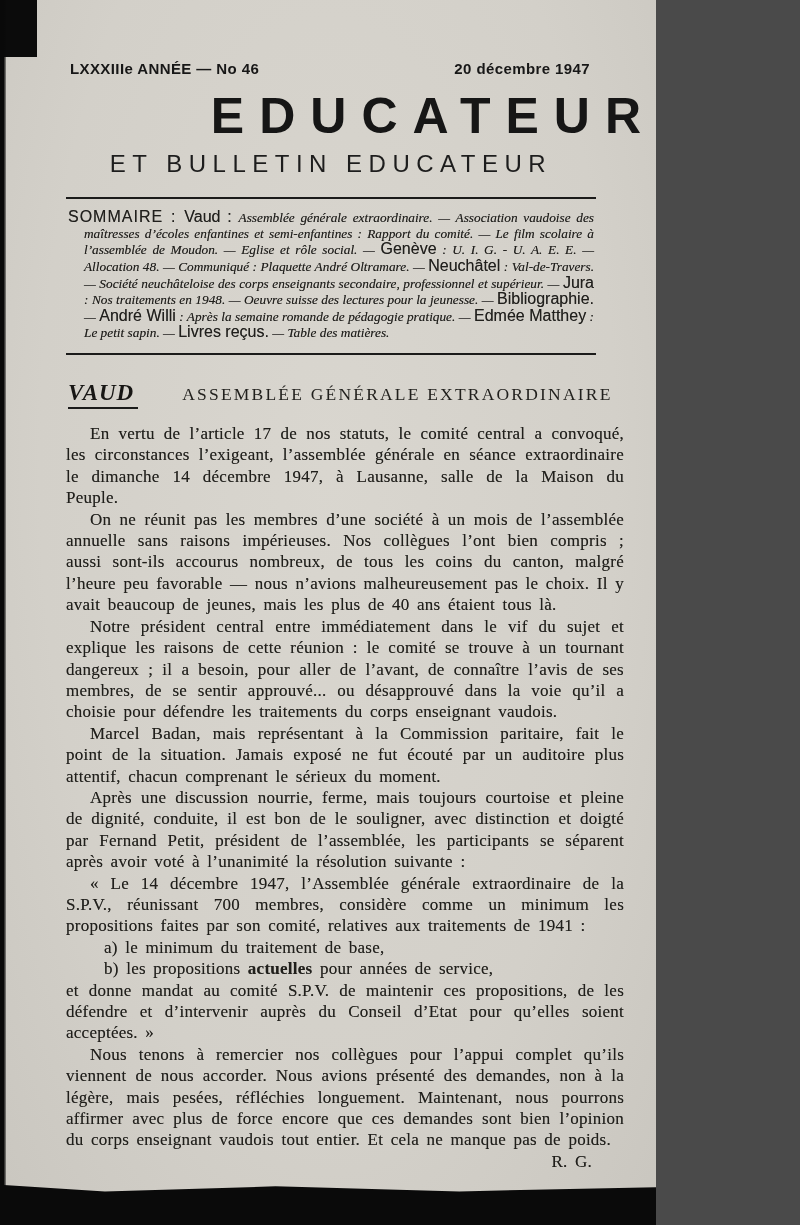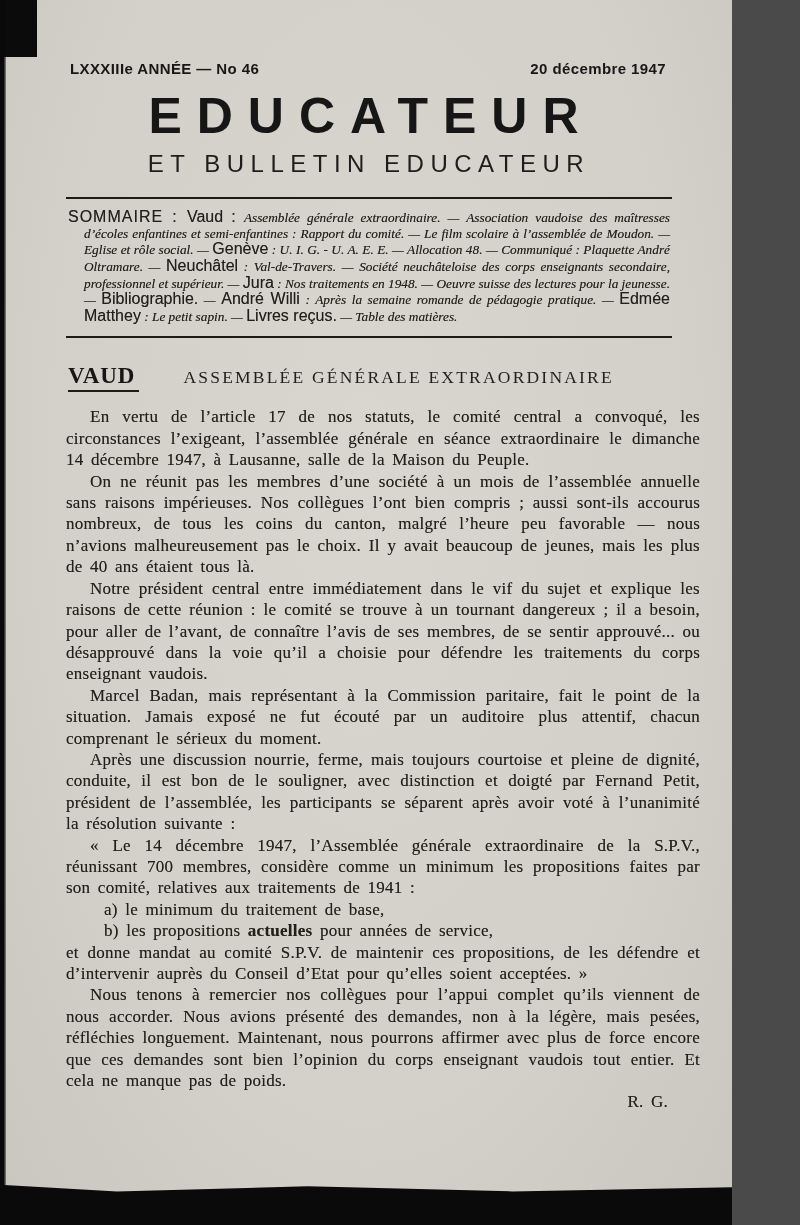--- a/index.html
+++ b/index.html
@@ -1,35 +1,35 @@
 <!DOCTYPE html>
 <html><head>
 <meta charset="utf-8">
 <style>
   html,body { margin:0; padding:0; background:#4a4a4a; }
   .page {
-    position:relative; width:732px; height:1225px; overflow:hidden;
+    position:relative; width:656px; height:1225px; overflow:hidden;
     background: radial-gradient(ellipse at 50% 38%, #d9d6cf 0%, #d3d0c9 62%, #c9c6bf 100%);
     font-family:"Liberation Serif", serif; color:#1f1e1b;
   }
   
   .corner-tl { position:absolute; left:0; top:0; width:37px; height:57px; background:#0b0b0b; }
   .edge-l   { position:absolute; left:0; top:0; width:6px; height:100%;
               background:linear-gradient(to right,#090909 60%, rgba(9,9,9,0.35)); }
   .band-b   { position:absolute; left:0; bottom:0; width:100%; height:42px; background:#0a0a0a;
               clip-path: polygon(0 4%, 16% 20%, 42% 8%, 70% 20%, 100% 10%, 100% 100%, 0 100%); }
 
   .header-row {
     display:flex; justify-content:space-between;
     padding:60px 66px 0 70px;
     font-family:"Liberation Sans", sans-serif; font-weight:bold;
     font-size:15px; letter-spacing:.4px; color:#171717;
   }
   .title {
-    margin:13px 0 0; text-align:center; text-indent:10px;
+    margin:13px 0 0; text-align:right; text-indent:10px;
     font-family:"Liberation Sans", sans-serif; font-weight:bold;
     font-size:50px; letter-spacing:15px; color:#161616; line-height:1.05;
   }
   .subtitle {
     margin:7px 0 0; text-align:center; text-indent:6px;
     font-family:"Liberation Sans", sans-serif; font-weight:normal;
     font-size:24px; letter-spacing:6.5px; color:#1d1d1d; line-height:1.2;
   }
   .rule { border:none; border-top:2px solid #1b1b1a; margin:19px 60px 0 66px; }
   .rule2 { margin-top:12px; }
@@ -39,21 +39,21 @@
     font-size:13.3px; line-height:15.6px; color:#201f1c;
     padding-left:16px; text-indent:-16px;
     text-shadow:0 0 .4px rgba(25,25,25,.55);
   }
   .sg-b { font-family:"Liberation Sans", sans-serif; font-weight:normal; font-style:normal; font-size:16px; }
   .sg-first { letter-spacing:1px; }
   .sg-i { font-style:italic; }
 
   .section-head { margin:25px 60px 0 68px; display:flex; align-items:baseline; gap:44px; }
   .vaud {
-    font-weight:bold; font-size:23px; letter-spacing:1px;
+    font-style:italic; font-weight:bold; font-size:23px; letter-spacing:1px;
     border-bottom:2px solid #1b1b1a; padding:0 4px 1px 0; color:#171614;
   }
   .headline { font-size:17.5px; letter-spacing:2.2px; color:#201f1c; white-space:nowrap; }
 
   .bodytext {
     margin:14px 32px 0 66px; text-align:justify;
     font-size:17px; line-height:21.4px; letter-spacing:.25px; word-spacing:3px;
     color:#201f1b; text-shadow:0 0 .45px rgba(28,28,25,.5);
   }
   .bodytext p { margin:0; text-indent:24px; }

